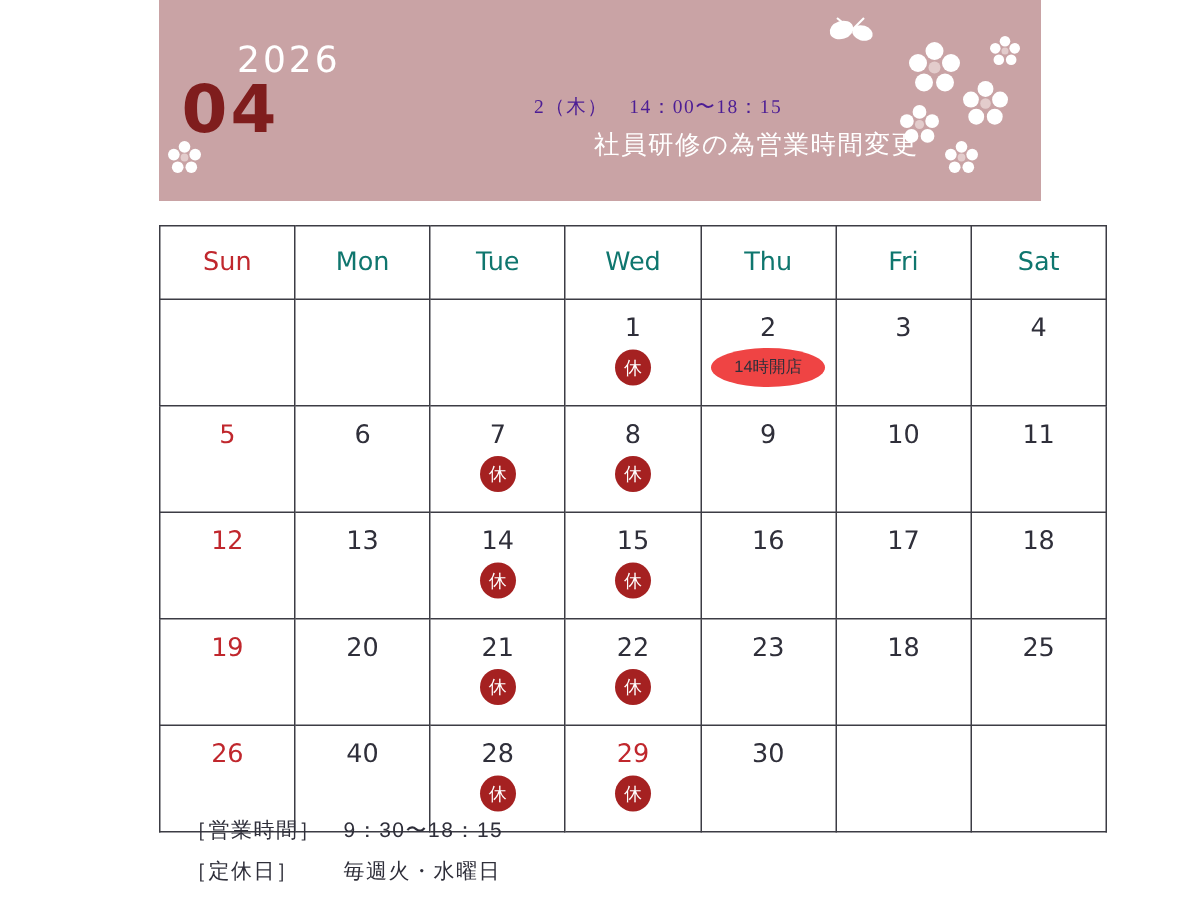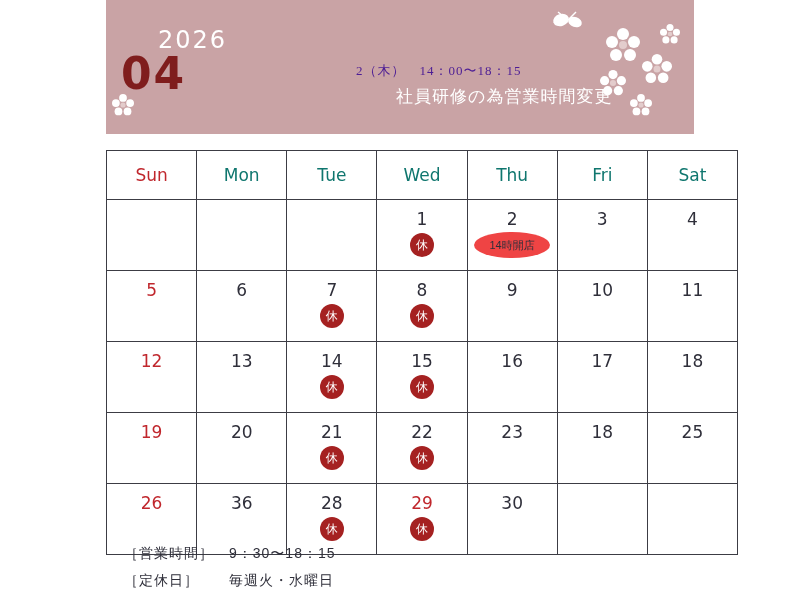--- a/index.html
+++ b/index.html
@@ -330,21 +330,21 @@
           </td>
           <td>
             <span class="daynum">25</span>
           </td>
         </tr>
         <tr>
           <td>
             <span class="daynum red">26</span>
           </td>
           <td>
-            <span class="daynum">36</span>
+            <span class="daynum">40</span>
           </td>
           <td><span class="daynum">28</span><span class="badge-closed">休</span></td>
           <td><span class="daynum red">29</span><span class="badge-closed">休</span></td>
           <td>
             <span class="daynum">30</span>
           </td>
           <td></td>
           <td></td>
         </tr>
       </tbody>

